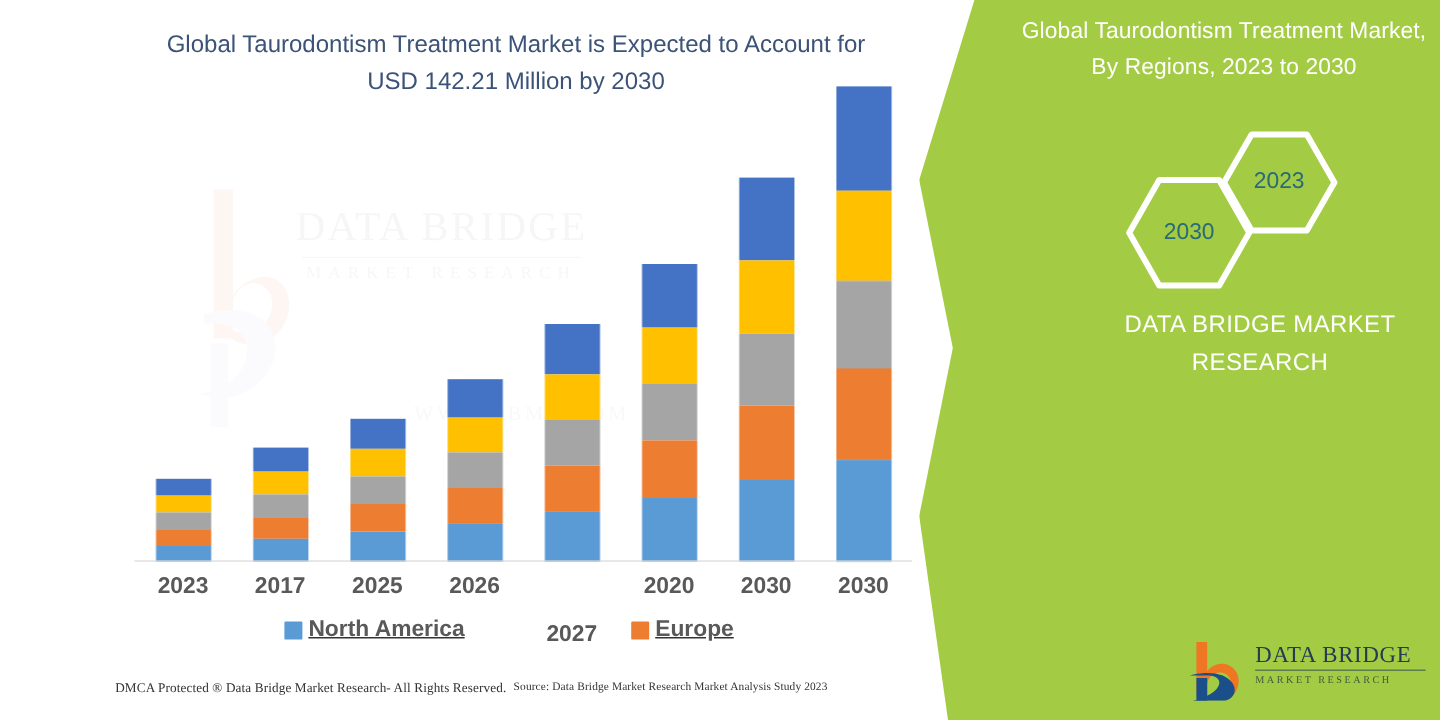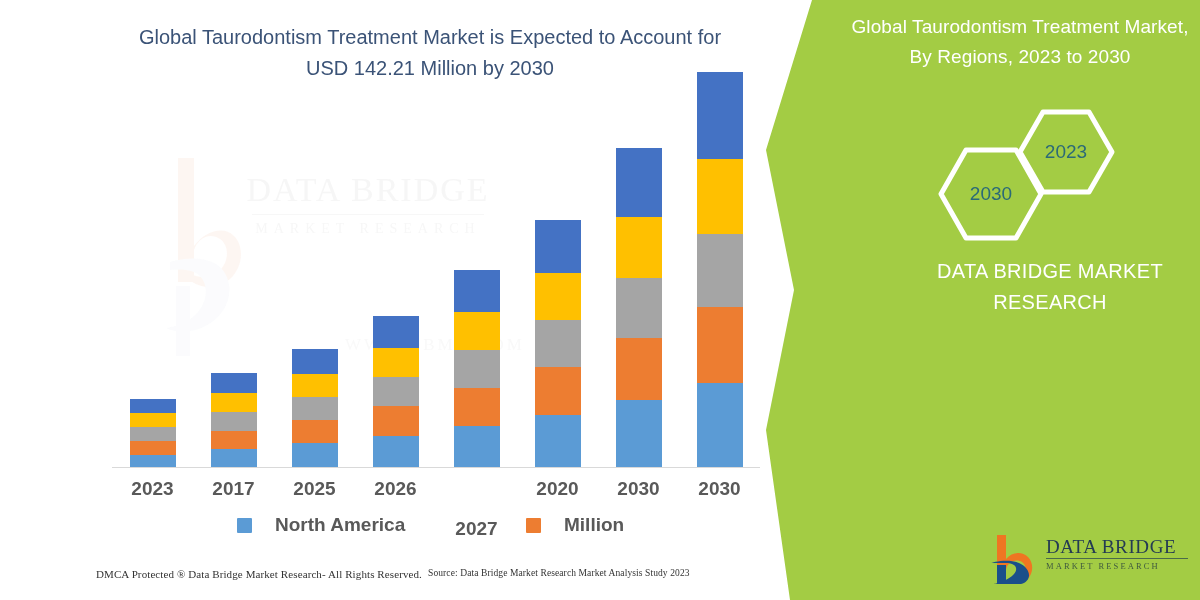--- a/index.html
+++ b/index.html
@@ -62,21 +62,21 @@
   
   #plot{position:absolute;left:112px;top:140px;width:648px;height:328px;}
   #baseline{position:absolute;left:112px;top:467px;width:648px;height:1px;background:#d9d9d9;}
   .bar{position:absolute;bottom:0;width:46px;}
   .seg{width:100%;}
 
   #xaxis{position:absolute;left:112px;top:478px;width:648px;height:30px;}
   .xtick{position:absolute;width:81px;text-align:center;color:#595959;font-size:19px;font-weight:bold;}
 
   #legend{position:absolute;left:112px;top:512px;width:648px;height:30px;}
-  .legend-item{position:absolute;display:flex;align-items:center;gap:23px;}
+  .legend-item{position:absolute;display:flex;align-items:center;gap:5px;text-decoration:underline;}
   .swatch{width:15px;height:15px;border-radius:1px;}
   .legend-label{color:#595959;font-size:19px;font-weight:bold;}
   #legend-na{left:125px;top:2px;}
   #legend-eu{left:414px;top:2px;}
 
   
   #footer-left{position:absolute;left:96px;top:568px;font-family:"Liberation Serif",serif;
     font-size:11px;color:#333333;letter-spacing:.1px;}
   #footer-right{position:absolute;left:428px;top:568px;font-family:"Liberation Serif",serif;
     font-size:9.5px;color:#333333;letter-spacing:.1px;}
@@ -173,21 +173,21 @@
       <div class="xtick" style="left: 567px;">2030</div>
     </div>
 
   <div id="legend">
     <div class="legend-item" id="legend-na">
       <span class="swatch" style="background: rgb(91, 155, 213);"></span>
       <span class="legend-label">North America</span>
     </div>
     <div class="legend-item" id="legend-eu">
       <span class="swatch" style="background: rgb(237, 125, 49);"></span>
-      <span class="legend-label">Million</span>
+      <span class="legend-label">Europe</span>
     </div>
   </div>
 
   <div id="footer-left">DMCA Protected ® Data Bridge Market Research- All Rights Reserved.</div>
   <div id="footer-right">Source: Data Bridge Market Research  Market Analysis Study 2023</div>
 
   <div id="green-panel"></div>
 
   <div id="green-title">Global Taurodontism Treatment Market, By Regions, 2023 to 2030</div>
 

